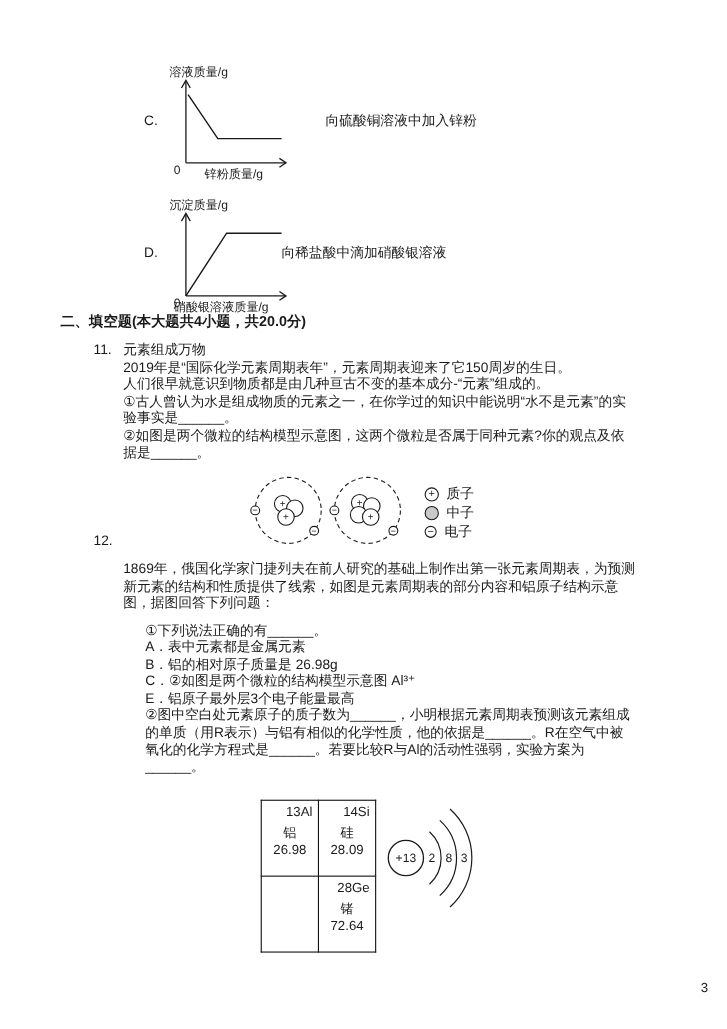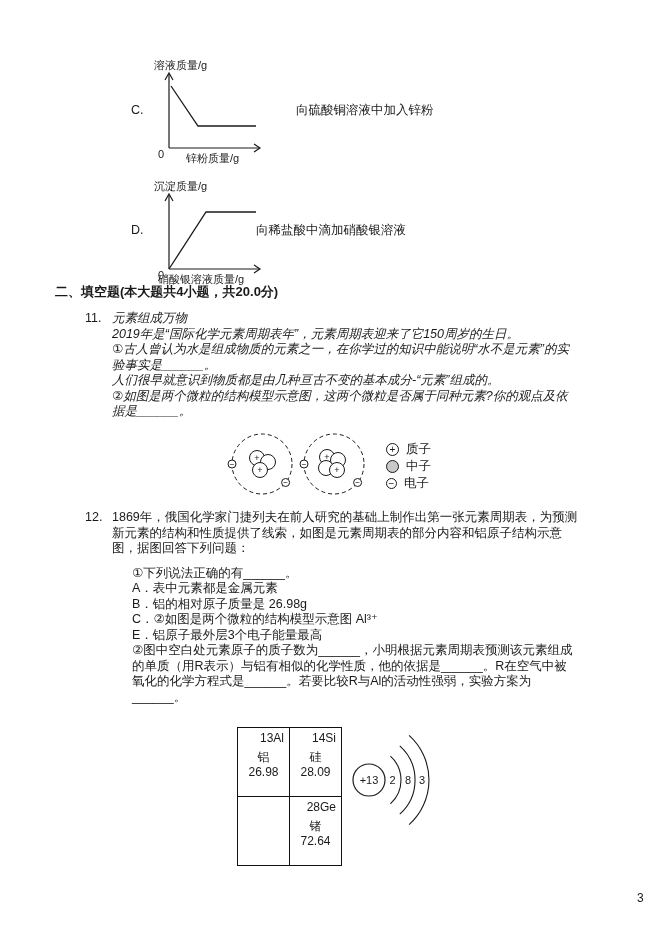--- a/index.html
+++ b/index.html
@@ -60,25 +60,25 @@
     <path d="M106,87 L112,91 L106,95" class="axis"></path>
     <polyline points="21,91 58,34 108,34" class="curve"></polyline>
     <text x="10" y="101" class="svg-txt">0</text>
     <text x="10" y="105" class="svg-txt">硝酸银溶液质量/g</text>
   </svg>
   <div class="abs" style="left:256px; top:223px;">向稀盐酸中滴加硝酸银溶液</div>
 
   <div class="abs section-header" style="left:55px; top:284px;">二、填空题(本大题共4小题，共20.0分)</div>
 
   <div class="abs" style="left:85px; top:311px;">11.</div>
-  <div class="abs" style="left:112px; top:311px; width:466px;font-style:italic;">
+  <div class="abs" style="left:112px; top:311px; width:466px;">
     <div>元素组成万物</div>
     <div>2019年是“国际化学元素周期表年”，元素周期表迎来了它150周岁的生日。</div>
+    <div>人们很早就意识到物质都是由几种亘古不变的基本成分-“元素”组成的。</div>
     <div>①古人曾认为水是组成物质的元素之一，在你学过的知识中能说明“水不是元素”的实验事实是______。</div>
-    <div>人们很早就意识到物质都是由几种亘古不变的基本成分-“元素”组成的。</div>
     <div>②如图是两个微粒的结构模型示意图，这两个微粒是否属于同种元素?你的观点及依据是______。</div>
   </div>
 
   <svg class="abs" style="left:222px; top:424px;" width="170" height="80">
 
     <circle cx="40" cy="40" r="30" class="dashed-circle"></circle>
     <circle cx="35" cy="34" r="7.5" class="nucleon"></circle>
     <text x="35" y="37" text-anchor="middle" class="svg-txt-sm">+</text>
     <circle cx="46" cy="38" r="7.5" class="nucleon"></circle>
     <circle cx="38" cy="46" r="7.5" class="nucleon"></circle>
@@ -109,21 +109,21 @@
     <div class="legend-row">
       <span class="p-icon neutron"></span>
       <span>中子</span>
     </div>
     <div class="legend-row">
       <span class="p-icon electron">−</span>
       <span>电子</span>
     </div>
   </div>
 
-  <div class="abs" style="left:85px; top:510px;">12.</div>
+  <div class="abs" style="left:85px; top:484px;">12.</div>
   <div class="abs" style="left:112px; top:510px; width:466px;">
     <div>1869年，俄国化学家门捷列夫在前人研究的基础上制作出第一张元素周期表，为预测新元素的结构和性质提供了线索，如图是元素周期表的部分内容和铝原子结构示意图，据图回答下列问题：</div>
     <div class="sub">
       <div>①下列说法正确的有______。</div>
       <div>A．表中元素都是金属元素</div>
       <div>B．铝的相对原子质量是 26.98g</div>
       <div>C．②如图是两个微粒的结构模型示意图 Al³⁺</div>
       <div>E．铝原子最外层3个电子能量最高</div>
       <div style="margin-top:0;">②图中空白处元素原子的质子数为______，小明根据元素周期表预测该元素组成的单质（用R表示）与铝有相似的化学性质，他的依据是______。R在空气中被氧化的化学方程式是______。若要比较R与Al的活动性强弱，实验方案为______。</div>
     </div>

